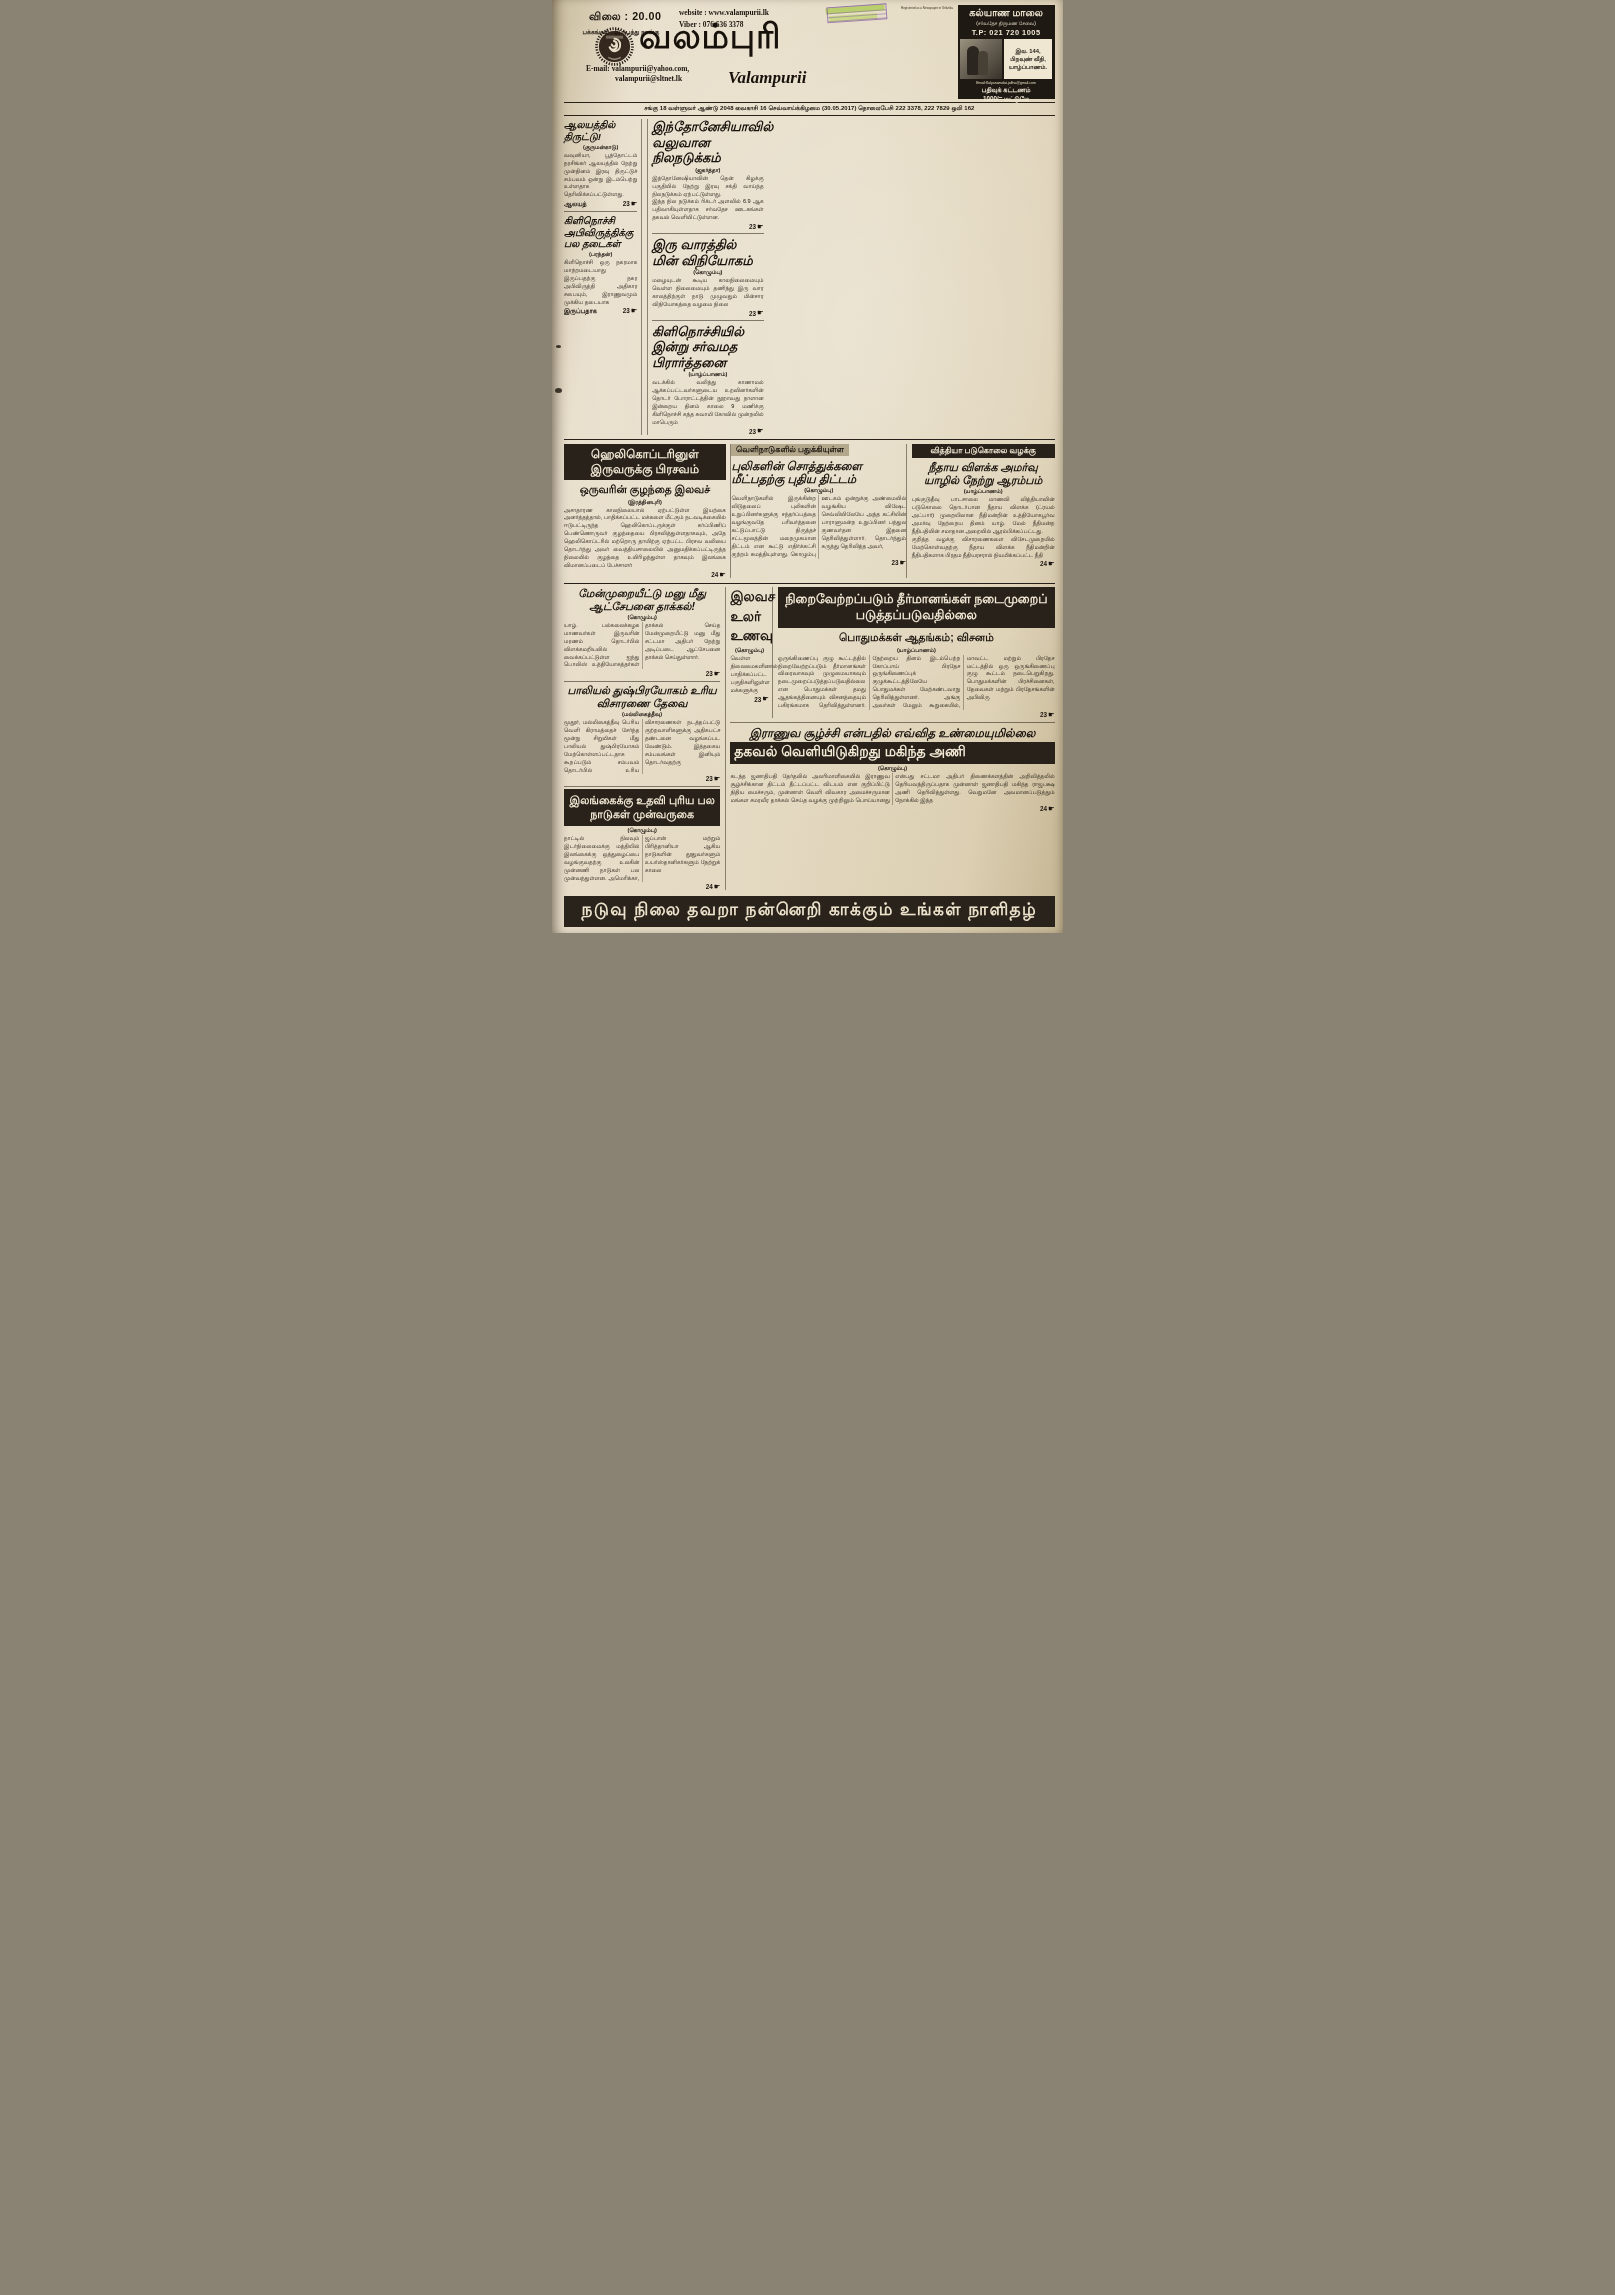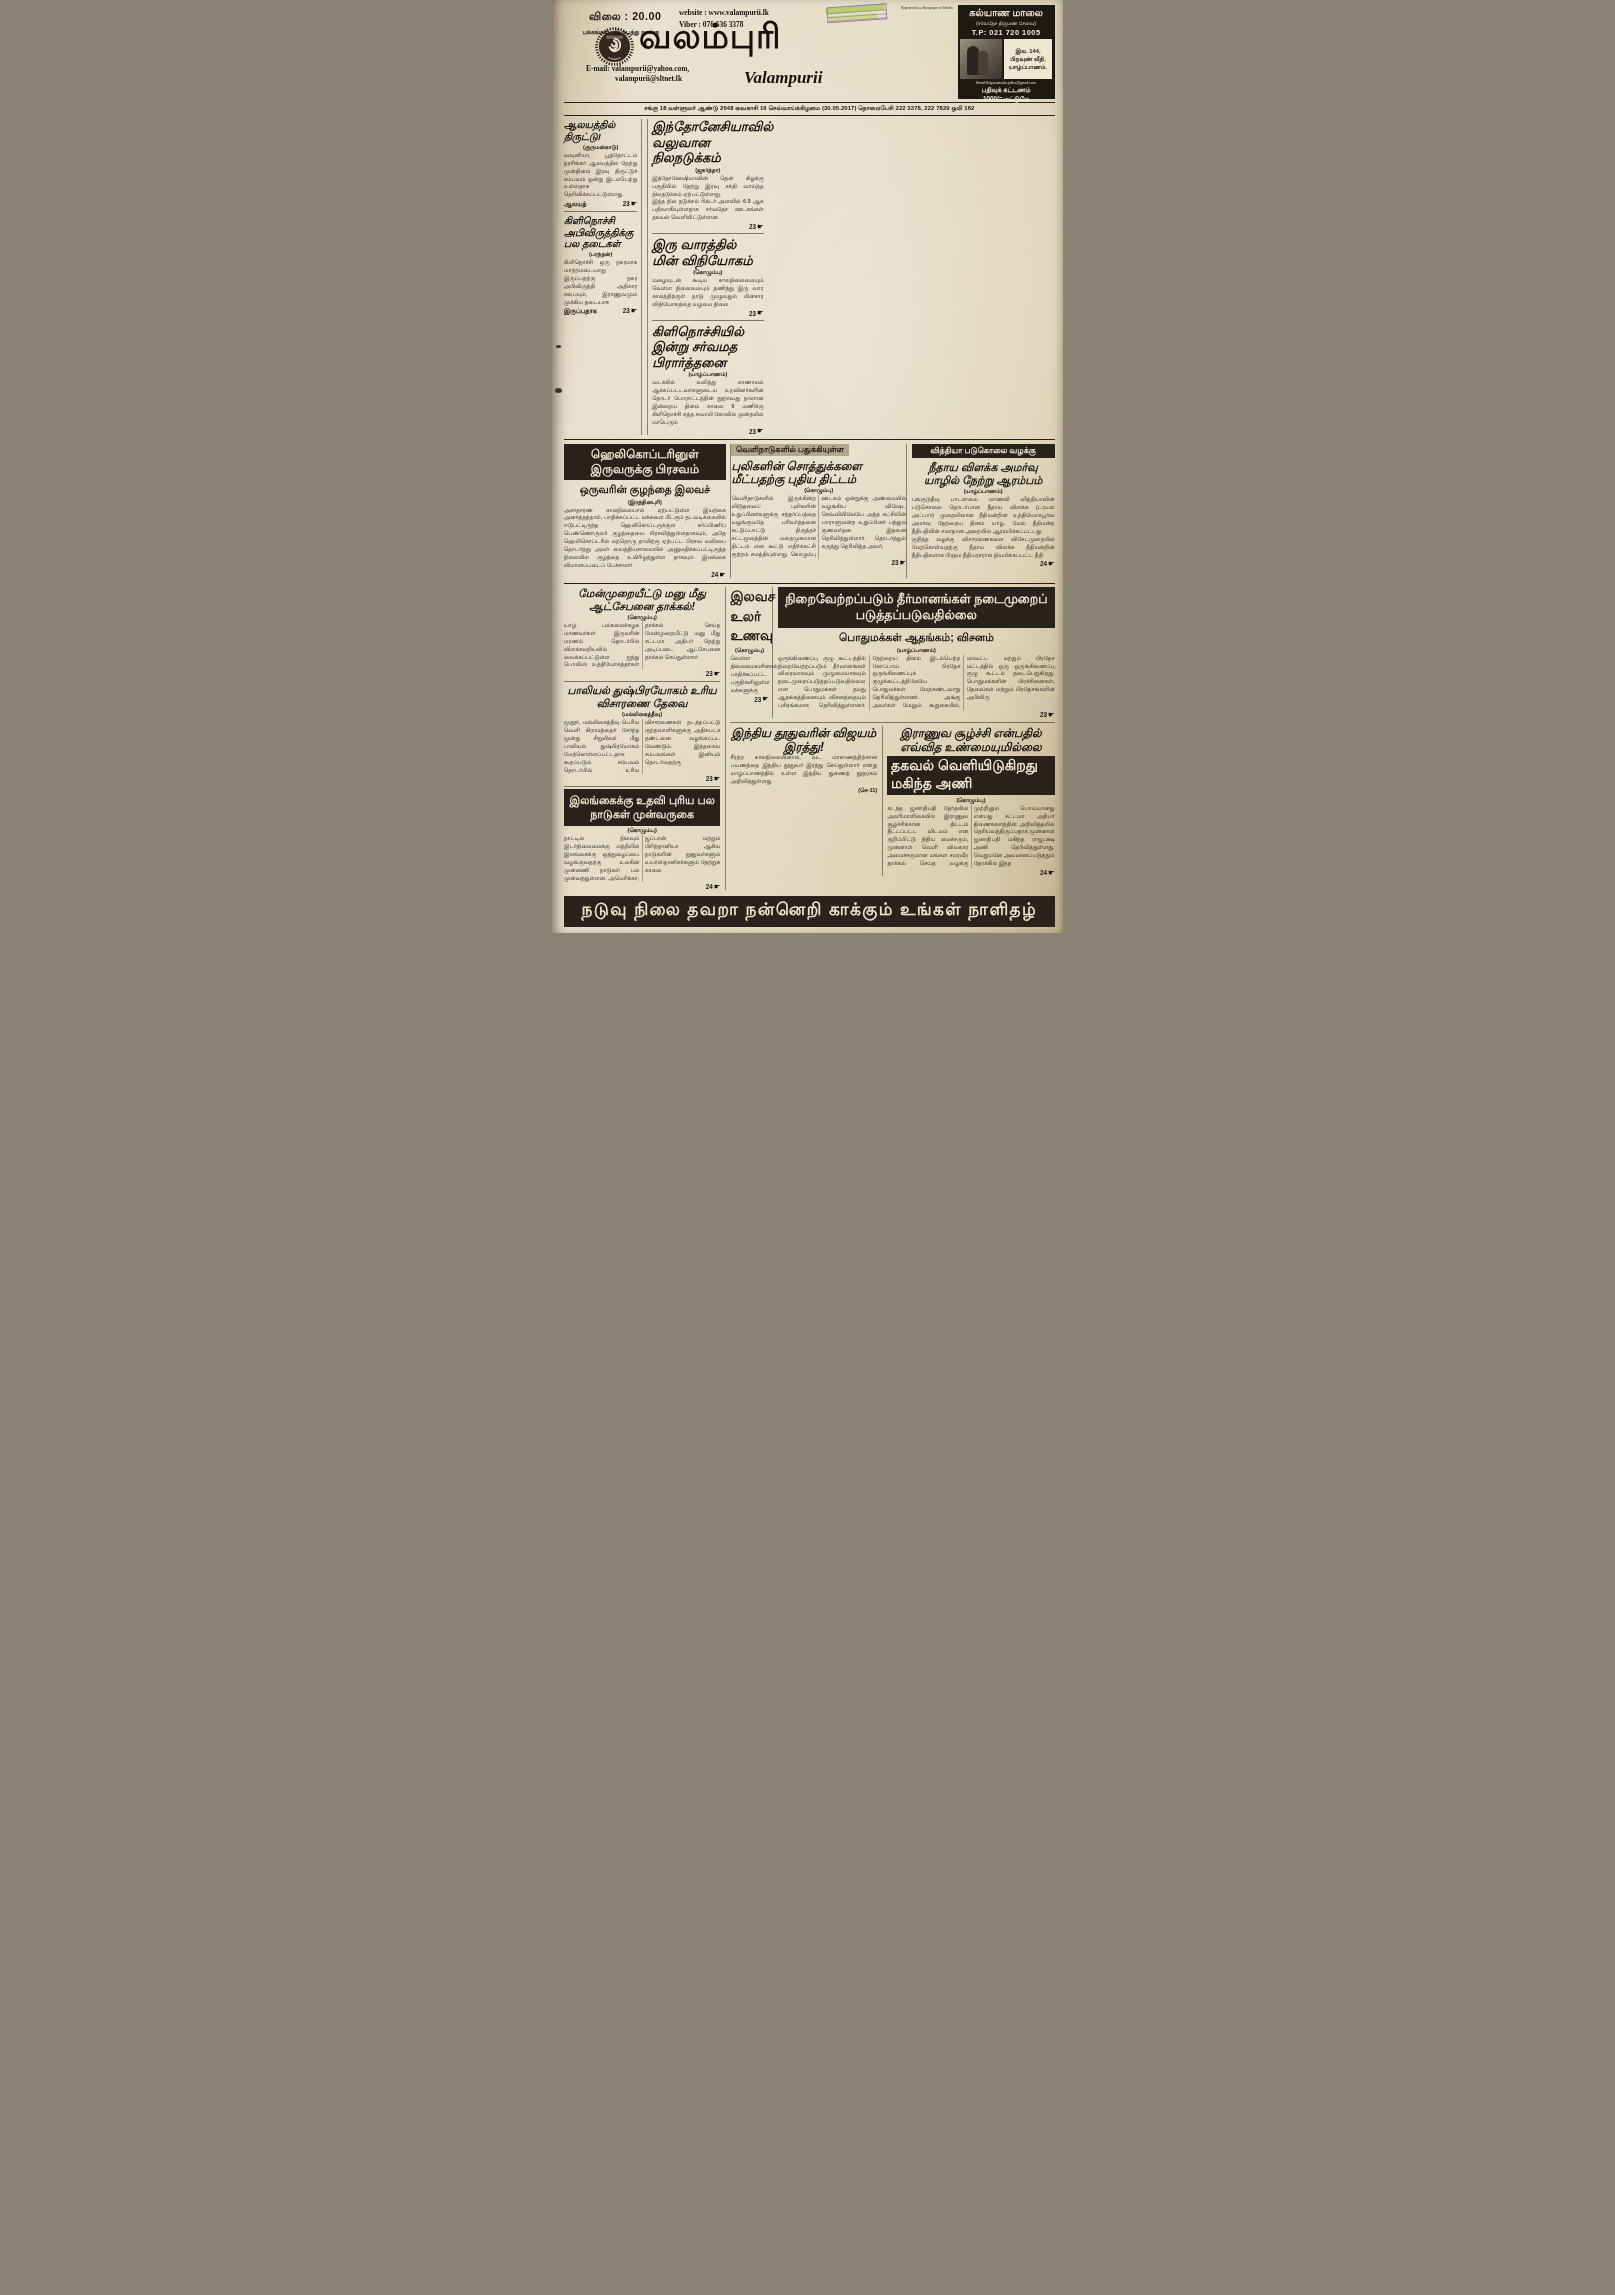--- a/index.html
+++ b/index.html
@@ -24,21 +24,21 @@
   .stamp { position:absolute; left:262px; top:0; width:70px; height:18.6px; transform:rotate(-4deg); }
   .stamp .hl { position:absolute; left:0; top:0.9px; width:59px; height:6px; background:#a9c94e; opacity:.75; }
   .stamp .hl2 { position:absolute; left:2.8px; top:9.3px; width:48px; height:5.6px; background:#b7d35e; opacity:.6; }
   .stamp .ink { position:absolute; left:0.9px; top:0; width:60px; height:16px; border:0.5px solid rgba(122,79,160,.8);
     background:repeating-linear-gradient(0deg, rgba(122,79,160,.55) 0 0.9px, rgba(122,79,160,0) 0.9px 4.2px); opacity:.8; }
   .registered { position:absolute; left:337px; top:1.9px; width:56px; font-size:3px; color:#3a3125; }
   .emblem { position:absolute; left:31px; top:22px; width:39px; height:39px; }
   .mast-tamil { position:absolute; left:75px; top:12px; width:307px; font-size:34px; font-weight:800; letter-spacing:0.9px; white-space:nowrap; color:#17110b; }
   .emails { position:absolute; left:22px; top:59px; font-family:"Liberation Serif",serif; font-weight:700; font-size:7.4px; line-height:1.35; }
   .emails div:last-child { padding-left:29px; }
-  .mast-eng { position:absolute; left:180px; top:63px; font-family:"Liberation Serif",serif; font-style:italic; font-weight:700; font-size:17px; color:#17110b; }
+  .mast-eng { position:absolute; left:164px; top:63px; font-family:"Liberation Serif",serif; font-style:italic; font-weight:700; font-size:17px; color:#17110b; }
   
   .ad { position:absolute; right:0; top:0; width:97px; height:94px; background:#1f1913; color:#f1e8d4; padding:2.3px 2.8px; text-align:center; }
   .ad-title { font-size:9.8px; font-weight:800; }
   .ad-sub { font-size:4.9px; margin-top:0.9px; }
   .ad-phone { font-size:7.4px; font-weight:800; margin-top:1.4px; letter-spacing:0.5px; }
   .ad-mid { display:flex; gap:1.9px; margin-top:2.3px; height:40px; }
   .ad-img { width:46%; background:linear-gradient(135deg,#9c9480 0%,#6e675a 40%,#38332b 100%); position:relative; overflow:hidden; }
   .ad-img::before { content:""; position:absolute; left:6.5px; top:6.5px; width:12px; height:29px; border-radius:5.6px 5.6px 1.9px 1.9px; background:#2c2username;background:#2c2620; }
   .ad-img::after { content:""; position:absolute; left:17.7px; top:12px; width:10.2px; height:24px; border-radius:4.6px 4.6px 1.9px 1.9px; background:#474034; }
   .ad-addr { flex:1; background:#efe7d2; color:#1b140e; font-weight:800; font-size:5.8px; display:flex; flex-direction:column; justify-content:center; gap:1.4px; }
@@ -321,25 +321,20 @@
           <div class="dl">(யாழ்ப்பாணம்)</div>
           <p class="body body-3col">ஒருங்கிணைப்பு குழு கூட்டத்தில் நிறைவேற்றப்படும் தீர்மானங்கள் விரைவாகவும் முழுமையாகவும் நடைமுறைப்படுத்தப்படுவதில்லை என பொதுமக்கள் தமது ஆதங்கத்தினையும் விசனத்தையும் பகிரங்கமாக தெரிவித்துள்ளனர். நேற்றைய தினம் இடம்பெற்ற கோப்பாய் பிரதேச ஒருங்கிணைப்புக் குழுக்கூட்டத்திலேயே பொதுமக்கள் மேற்கண்டவாறு தெரிவித்துள்ளனர். அங்கு அவர்கள் மேலும் கூறுகையில், மாவட்ட மற்றும் பிரதேச மட்டத்தில் ஒரு ஒருங்கிணைப்பு குழு கூட்டம் நடைபெறுகிறது. பொதுமக்களின் பிரச்சினைகள், தேவைகள் மற்றும் பிரதேசங்களின் அபிவிரு</p>
           <div class="jumpline">
             <span>23</span>
               <span class="finger">☛</span>
           </div>
         </article>
       </div>
 
       <div class="low-lower">
-        <article class="ambassador">
-          <h3 class="head amb-head">இந்திய தூதுவரின் விஜயம் இரத்து!</h3>
-          <p class="body">சீரற்ற காலநிலையினால், வட மாகாணத்திற்கான பயணத்தை இந்திய தூதுவர் இரத்து செய்துள்ளார் என்று யாழ்ப்பாணத்தில் உள்ள இந்திய துணைத் தூதரகம் அறிவித்துள்ளது.</p>
-          <div class="amb-sign">(செ-11)</div>
-        </article>
         <article class="military">
           <h3 class="head mil-head">இராணுவ சூழ்ச்சி என்பதில் எவ்வித உண்மையுமில்லை</h3>
           <span class="rev mil-sub">தகவல் வெளியிடுகிறது மகிந்த அணி</span>
           <div class="dl">(கொழும்பு)</div>
           <p class="body body-2col">கடந்த ஜனாதிபதி தேர்தலில் அலரிமாளிகையில் இராணுவ சூழ்ச்சிக்கான திட்டம் தீட்டப்பட்ட விடயம் என குறிப்பிட்டு நிதிய மைச்சரும், முன்னாள் வெளி விவகார அமைச்சருமான மங்கள சமரவீர தாக்கல் செய்த வழக்கு முற்றிலும் பொய்யானது என்பது சட்டமா அதிபர் திணைக்களத்தின் அறிவித்தலில் தெரியவந்திருப்பதாக முன்னாள் ஜனாதிபதி மகிந்த ராஜபக்ஷ அணி தெரிவித்துள்ளது. வெறுமனே அவமானப்படுத்தும் நோக்கில் இந்த</p>
           <div class="jumpline">
             <span>24</span>
               <span class="finger">☛</span>
           </div>
         </article>

